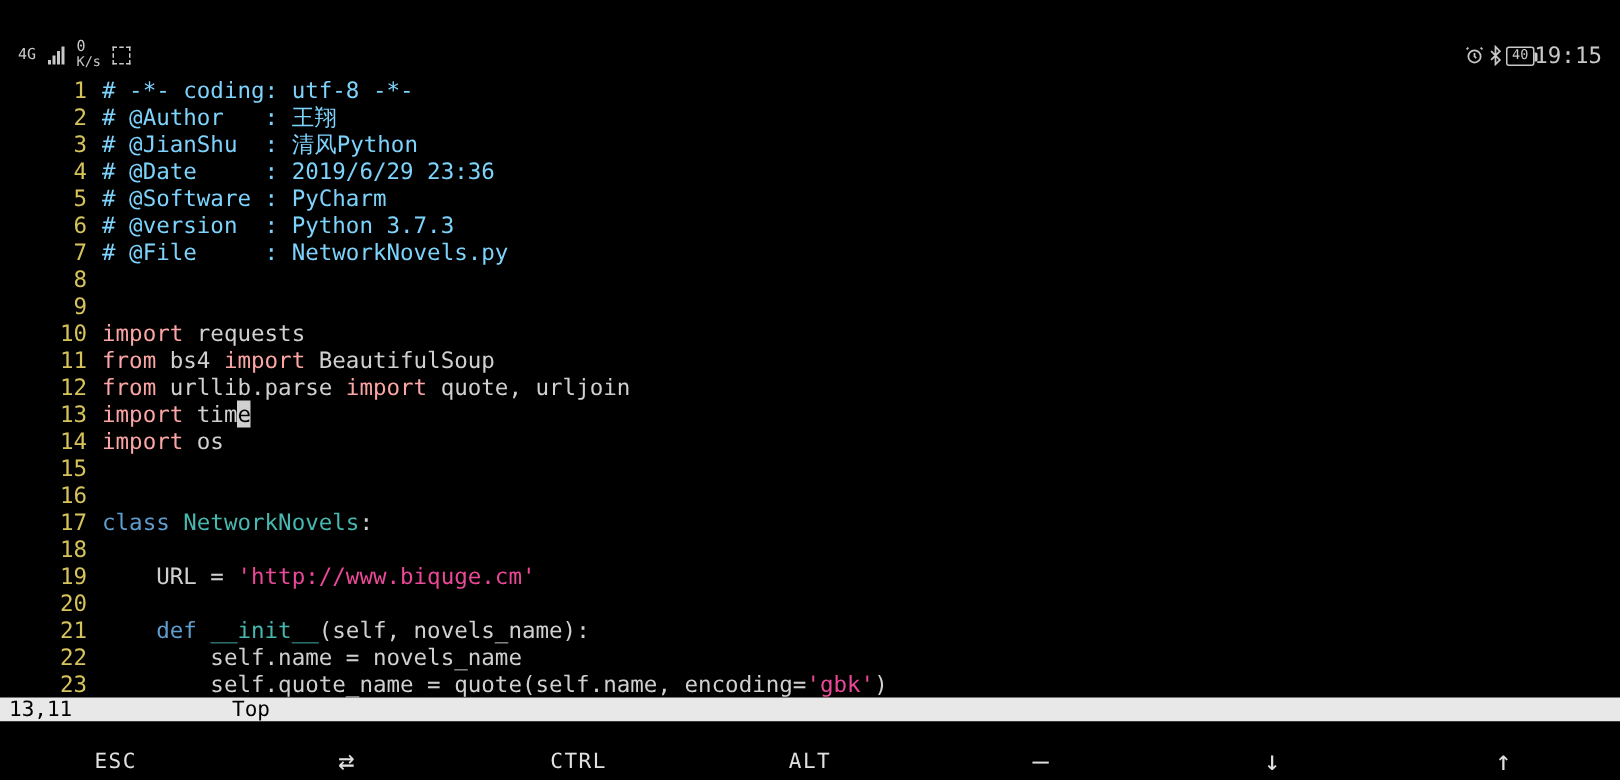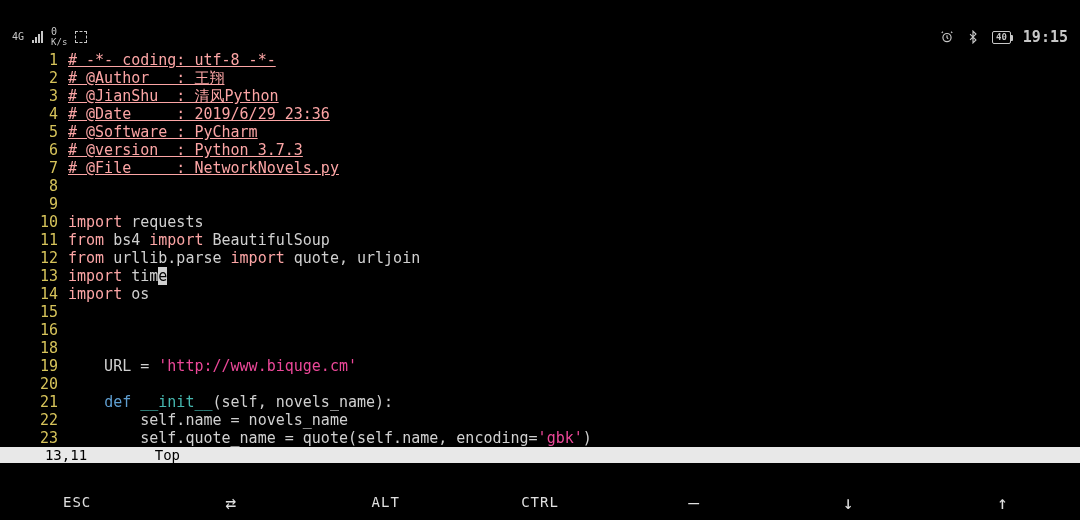--- a/index.html
+++ b/index.html
@@ -5,50 +5,50 @@
   * { margin: 0; padding: 0; box-sizing: border-box; }
   html, body { width: 1080px; height: 520px; background: #000; overflow: hidden; font-family: "Consolas","Menlo","DejaVu Sans Mono",monospace; font-size: 15px; color: #d0d0d0; }
   .screen { width: 1080px; height: 520px; display: flex; flex-direction: column; }
   
   .statusbar { height: 24px; display: flex; align-items: center; color: #c8c8c8; padding: 0 12px; font-size: 12px; margin-top: 27px; }
   .sb-left { display: flex; align-items: center; gap: 8px; }
   .netlabel { display: flex; flex-direction: column; line-height: 10px; font-size: 10px; }
   .netlabel .top { font-size: 10px; }
   .netlabel .bot { font-size: 9px; }
   .sb-spacer { flex: 1; }
-  .sb-right { display: flex; align-items: center; gap: 12px; font-weight: bold; }
+  .sb-right { display: flex; align-items: center; gap: 0; }
   .battery { display: inline-flex; align-items: center; border: 1px solid #c8c8c8; border-radius: 2px; padding: 0 3px; height: 13px; font-size: 9px; position: relative; }
   .battery::after { content: ""; position: absolute; right: -3px; top: 3px; width: 2px; height: 6px; background: #c8c8c8; border-radius: 0 1px 1px 0; }
   .icon-svg { width: 14px; height: 14px; }
   .signal-bars { display: inline-flex; align-items: flex-end; gap: 1px; height: 12px; }
   .signal-bars span { display: inline-block; width: 2px; background: #c8c8c8; }
   .signal-bars span:nth-child(1){height:3px}
   .signal-bars span:nth-child(2){height:6px}
   .signal-bars span:nth-child(3){height:9px}
   .signal-bars span:nth-child(4){height:12px}
   .sq-icon { display:inline-block; width:12px; height:12px; border:1.5px dashed #c8c8c8; }
 
   
   .editor { flex: 1; padding: 4px 0 0 0; }
   .code-line { display: flex; line-height: 18px; height: 18px; white-space: pre; }
   .gutter { width: 68px; text-align: right; padding-right: 10px; color: #d6c35a; }
   .code { flex: 1; }
-  .c-comment { color: #fca5a5; text-decoration: underline; }
+  .c-comment { color: #7dd3fc; }
   .c-kw { color: #5f9ed0; }
   .c-import { color: #fca5a5; }
   .c-class { color: #46b8b0; }
   .c-func { color: #46b8b0; }
   .c-str { color: #ec4899; }
   .c-text { color: #d0d0d0; }
   .cursor { background: #d0d0d0; color: #000; }
 
   
   .vimstatus { background: #e8e8e8; color: #000; height: 18px; display: flex; align-items: center; padding: 0 6px; font-size: 14px; }
   .vimstatus .left { flex: 1; }
-  .vimstatus .mid { width: 120px; text-align: center; }
+  .vimstatus .mid { width: 120px; text-align: left; }
   .vimstatus .right { width: 60px; text-align: right; padding-right: 6px; }
 
   
   .gap { height: 28px; background: #000; }
 
   
   .keyrow { height: 46px; display: flex; align-items: center; justify-content: space-around; color: #e0e0e0; font-size: 14px; letter-spacing: 1px; }
   .key { flex: 1; text-align: center; cursor: pointer; user-select: none; }
   .key.sym { font-size: 18px; }
 </style>
@@ -101,38 +101,39 @@
       <div class="code-line"><span class="gutter">7</span><span class="code"><span class="c-comment"># @File     : NetworkNovels.py</span></span></div>
       <div class="code-line"><span class="gutter">8</span><span class="code"></span></div>
       <div class="code-line"><span class="gutter">9</span><span class="code"></span></div>
       <div class="code-line"><span class="gutter">10</span><span class="code"><span class="c-import">import</span><span class="c-text"> requests</span></span></div>
       <div class="code-line"><span class="gutter">11</span><span class="code"><span class="c-import">from</span><span class="c-text"> bs4 </span><span class="c-import">import</span><span class="c-text"> BeautifulSoup</span></span></div>
       <div class="code-line"><span class="gutter">12</span><span class="code"><span class="c-import">from</span><span class="c-text"> urllib.parse </span><span class="c-import">import</span><span class="c-text"> quote, urljoin</span></span></div>
       <div class="code-line"><span class="gutter">13</span><span class="code"><span class="c-import">import</span><span class="c-text"> tim</span><span class="cursor">e</span></span></div>
       <div class="code-line"><span class="gutter">14</span><span class="code"><span class="c-import">import</span><span class="c-text"> os</span></span></div>
       <div class="code-line"><span class="gutter">15</span><span class="code"></span></div>
       <div class="code-line"><span class="gutter">16</span><span class="code"></span></div>
+      <div class="code-line"><span class="gutter">17</span><span class="code"><span class="c-kw">class</span><span class="c-text"> </span><span class="c-class">NetworkNovels</span><span class="c-text">:</span></span></div>
       <div class="code-line"><span class="gutter">18</span><span class="code"><span class="c-text">    </span></span></div>
       <div class="code-line"><span class="gutter">19</span><span class="code"><span class="c-text">    URL = </span><span class="c-str">'http://www.biquge.cm'</span></span></div>
       <div class="code-line"><span class="gutter">20</span><span class="code"></span></div>
       <div class="code-line"><span class="gutter">21</span><span class="code"><span class="c-text">    </span><span class="c-kw">def</span><span class="c-text"> </span><span class="c-func">__init__</span><span class="c-text">(self, novels_name):</span></span></div>
       <div class="code-line"><span class="gutter">22</span><span class="code"><span class="c-text">        self.name = novels_name</span></span></div>
       <div class="code-line"><span class="gutter">23</span><span class="code"><span class="c-text">        self.quote_name = quote(self.name, encoding=</span><span class="c-str">'gbk'</span><span class="c-text">)</span></span></div>
     </div>
 
   <div class="vimstatus">
     <span class="mid">13,11</span>
     <span class="right">Top</span>
   </div>
 
   <div class="gap"></div>
 
   <div class="keyrow">
     <div class="key">ESC</div>
     <div class="key sym">⇄</div>
+    <div class="key">CTRL</div>
     <div class="key">ALT</div>
-    <div class="key">CTRL</div>
     <div class="key sym">—</div>
     <div class="key sym">↓</div>
     <div class="key sym">↑</div>
   </div>
 
 </div>
 
 </body></html>

